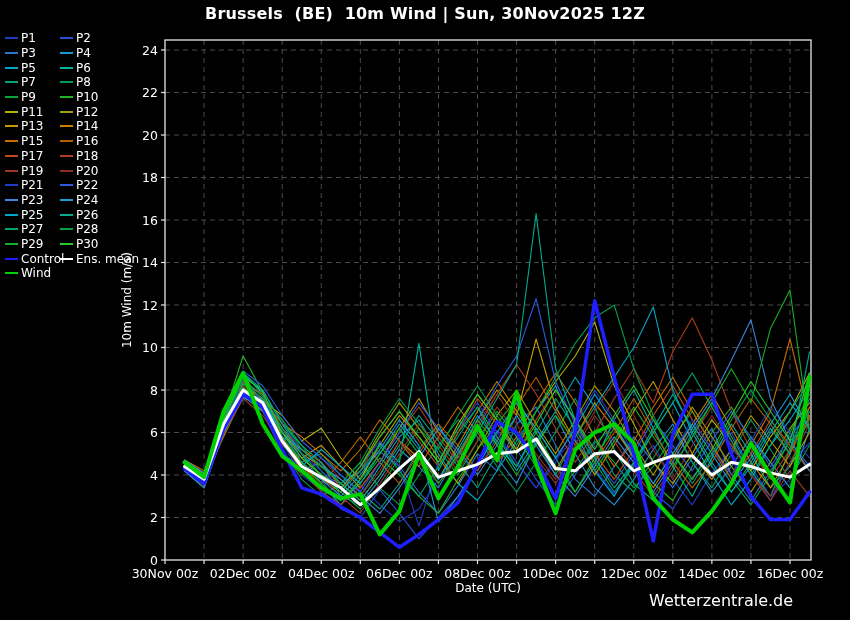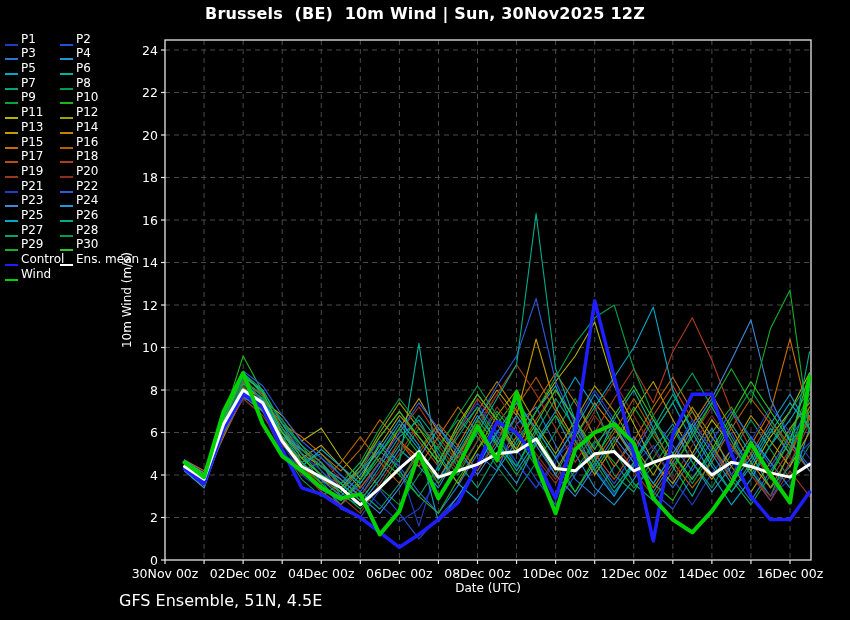--- a/index.html
+++ b/index.html
@@ -2,21 +2,21 @@
 <html><head>
 <meta charset="utf-8">
 <style>
   html,body{margin:0;padding:0;background:#000;}
   #stage{position:relative;width:850px;height:620px;background:#000;overflow:hidden;
          font-family:"DejaVu Sans","Liberation Sans",sans-serif;color:#fff;}
   #title{position:absolute;top:4px;left:0;width:850px;text-align:center;
          font-size:16px;font-weight:bold;white-space:pre;letter-spacing:0.2px;}
   #legend{position:absolute;left:5px;top:31px;display:grid;
           grid-template-columns:55px 95px;grid-auto-rows:14.7px;font-size:12px;}
-  .li{display:flex;align-items:flex-end;white-space:nowrap;}
+  .li{display:flex;align-items:center;white-space:nowrap;}
   .sw{display:inline-block;width:13px;height:2px;margin-right:3px;flex:none;}
   #plot{position:absolute;left:0;top:0;}
   .grid{stroke:#4a4a4a;stroke-width:1;stroke-dasharray:5 4;fill:none;}
   .border{stroke:#e6e6e6;stroke-width:1.3;fill:none;}
   .tick{stroke:#e6e6e6;stroke-width:1.2;}
   .xlab{fill:#fff;font-size:12.5px;text-anchor:middle;}
   .ylab{fill:#fff;font-size:12.5px;text-anchor:end;}
   .axlabel{fill:#fff;font-size:12px;text-anchor:middle;}
   #footer-left{position:absolute;left:119px;top:591px;font-size:16px;}
   #footer-right{position:absolute;left:649px;top:591px;font-size:16px;}
@@ -274,14 +274,14 @@
       <polyline points="184.5,464.4 204.1,479.3 223.6,415.5 243.1,373.0 262.7,390.0 282.2,424.0 301.7,445.3 321.3,462.3 340.8,483.5 360.3,500.5 379.8,475.0 399.4,445.3 418.9,415.5 438.4,441.0 458.0,466.5 477.5,432.5 497.0,398.5 516.6,364.5 536.1,213.6 555.6,368.8 575.2,419.8 594.7,458.0 614.2,487.8 633.8,462.3 653.3,428.3 672.8,394.3 692.3,428.3 711.9,462.3 731.4,492.0 750.9,462.3 770.5,428.3 790.0,453.8 809.5,351.8" fill="none" stroke="#00aa8c" stroke-width="1.1" stroke-linejoin="round" stroke-linecap="round"></polyline>
       <polyline points="184.5,468.6 204.1,483.5 223.6,426.1 243.1,383.6 262.7,398.5 282.2,428.3 301.7,453.8 321.3,475.0 340.8,492.0 360.3,470.8 379.8,445.3 399.4,470.8 418.9,496.3 438.4,466.5 458.0,436.8 477.5,407.0 497.0,436.8 516.6,466.5 536.1,432.5 555.6,398.5 575.2,428.3 594.7,462.3 614.2,492.0 633.8,466.5 653.3,432.5 672.8,402.8 692.3,373.0 711.9,407.0 731.4,441.0 750.9,475.0 770.5,445.3 790.0,411.3 809.5,381.5" fill="none" stroke="#00a569" stroke-width="1.1" stroke-linejoin="round" stroke-linecap="round"></polyline>
       <polyline points="184.5,462.3 204.1,475.0 223.6,421.9 243.1,379.4 262.7,396.4 282.2,419.8 301.7,449.5 321.3,466.5 340.8,483.5 360.3,462.3 379.8,428.3 399.4,398.5 418.9,424.0 438.4,449.5 458.0,415.5 477.5,385.8 497.0,415.5 516.6,445.3 536.1,411.3 555.6,377.3 575.2,343.3 594.7,317.8 614.2,305.0 633.8,368.8 653.3,415.5 672.8,453.8 692.3,483.5 711.9,453.8 731.4,419.8 750.9,390.0 770.5,419.8 790.0,449.5 809.5,411.3" fill="none" stroke="#00a046" stroke-width="1.1" stroke-linejoin="round" stroke-linecap="round"></polyline>
       <polyline points="184.5,466.5 204.1,481.4 223.6,428.3 243.1,387.9 262.7,402.8 282.2,436.8 301.7,462.3 321.3,483.5 340.8,500.5 360.3,479.3 379.8,453.8 399.4,428.3 418.9,453.8 438.4,483.5 458.0,453.8 477.5,419.8 497.0,445.3 516.6,475.0 536.1,445.3 555.6,415.5 575.2,441.0 594.7,470.8 614.2,441.0 633.8,407.0 653.3,436.8 672.8,466.5 692.3,436.8 711.9,402.8 731.4,368.8 750.9,402.8 770.5,328.4 790.0,290.1 809.5,432.5" fill="none" stroke="#14af28" stroke-width="1.1" stroke-linejoin="round" stroke-linecap="round"></polyline>
       <polyline points="184.5,464.4 204.1,477.1 223.6,419.8 243.1,375.1 262.7,392.1 282.2,432.5 301.7,458.0 321.3,475.0 340.8,487.8 360.3,466.5 379.8,436.8 399.4,411.3 418.9,436.8 438.4,462.3 458.0,428.3 477.5,394.3 497.0,419.8 516.6,453.8 536.1,424.0 555.6,390.0 575.2,419.8 594.7,449.5 614.2,415.5 633.8,385.8 653.3,419.8 672.8,453.8 692.3,479.3 711.9,449.5 731.4,415.5 750.9,381.5 770.5,411.3 790.0,441.0 809.5,373.0" fill="none" stroke="#28c828" stroke-width="1.1" stroke-linejoin="round" stroke-linecap="round"></polyline>
       <polyline points="184.5,468.6 204.1,483.5 223.6,428.3 243.1,394.3 262.7,407.0 282.2,449.5 301.7,487.8 321.3,494.1 340.8,506.9 360.3,517.5 379.8,532.4 399.4,547.3 418.9,534.5 438.4,519.6 458.0,502.6 477.5,464.4 497.0,421.9 516.6,432.5 536.1,460.1 555.6,498.4 575.2,432.5 594.7,300.8 614.2,377.3 633.8,453.8 653.3,540.9 672.8,434.6 692.3,394.3 711.9,394.3 731.4,453.8 750.9,496.3 770.5,519.6 790.0,519.6 809.5,492.0" fill="none" stroke="#1e1eff" stroke-width="3.5" stroke-linejoin="round" stroke-linecap="round"></polyline>
       <polyline points="184.5,466.5 204.1,479.3 223.6,424.0 243.1,390.0 262.7,402.8 282.2,441.0 301.7,466.5 321.3,477.1 340.8,487.8 360.3,504.8 379.8,487.8 399.4,468.6 418.9,451.6 438.4,477.1 458.0,470.8 477.5,464.4 497.0,453.8 516.6,451.6 536.1,438.9 555.6,468.6 575.2,470.8 594.7,453.8 614.2,451.6 633.8,470.8 653.3,462.3 672.8,455.9 692.3,455.9 711.9,475.0 731.4,462.3 750.9,466.5 770.5,472.9 790.0,477.1 809.5,464.4" fill="none" stroke="#ffffff" stroke-width="3" stroke-linejoin="round" stroke-linecap="round"></polyline>
       <polyline points="184.5,462.3 204.1,477.1 223.6,411.3 243.1,373.0 262.7,424.0 282.2,455.9 301.7,470.8 321.3,487.8 340.8,498.4 360.3,494.1 379.8,534.5 399.4,511.1 418.9,453.8 438.4,498.4 458.0,466.5 477.5,426.1 497.0,460.1 516.6,392.1 536.1,464.4 555.6,513.3 575.2,449.5 594.7,432.5 614.2,424.0 633.8,443.1 653.3,498.4 672.8,519.6 692.3,532.4 711.9,511.1 731.4,483.5 750.9,443.1 770.5,475.0 790.0,502.6 809.5,377.3" fill="none" stroke="#00d200" stroke-width="4" stroke-linejoin="round" stroke-linecap="round"></polyline>
     </svg>
 
-  <div id="footer-left">GFS Ensemble, 51N, 4.5E</div>
+  <div id="footer-right">Wetterzentrale.de</div>
 </div>
 
 </body></html>

